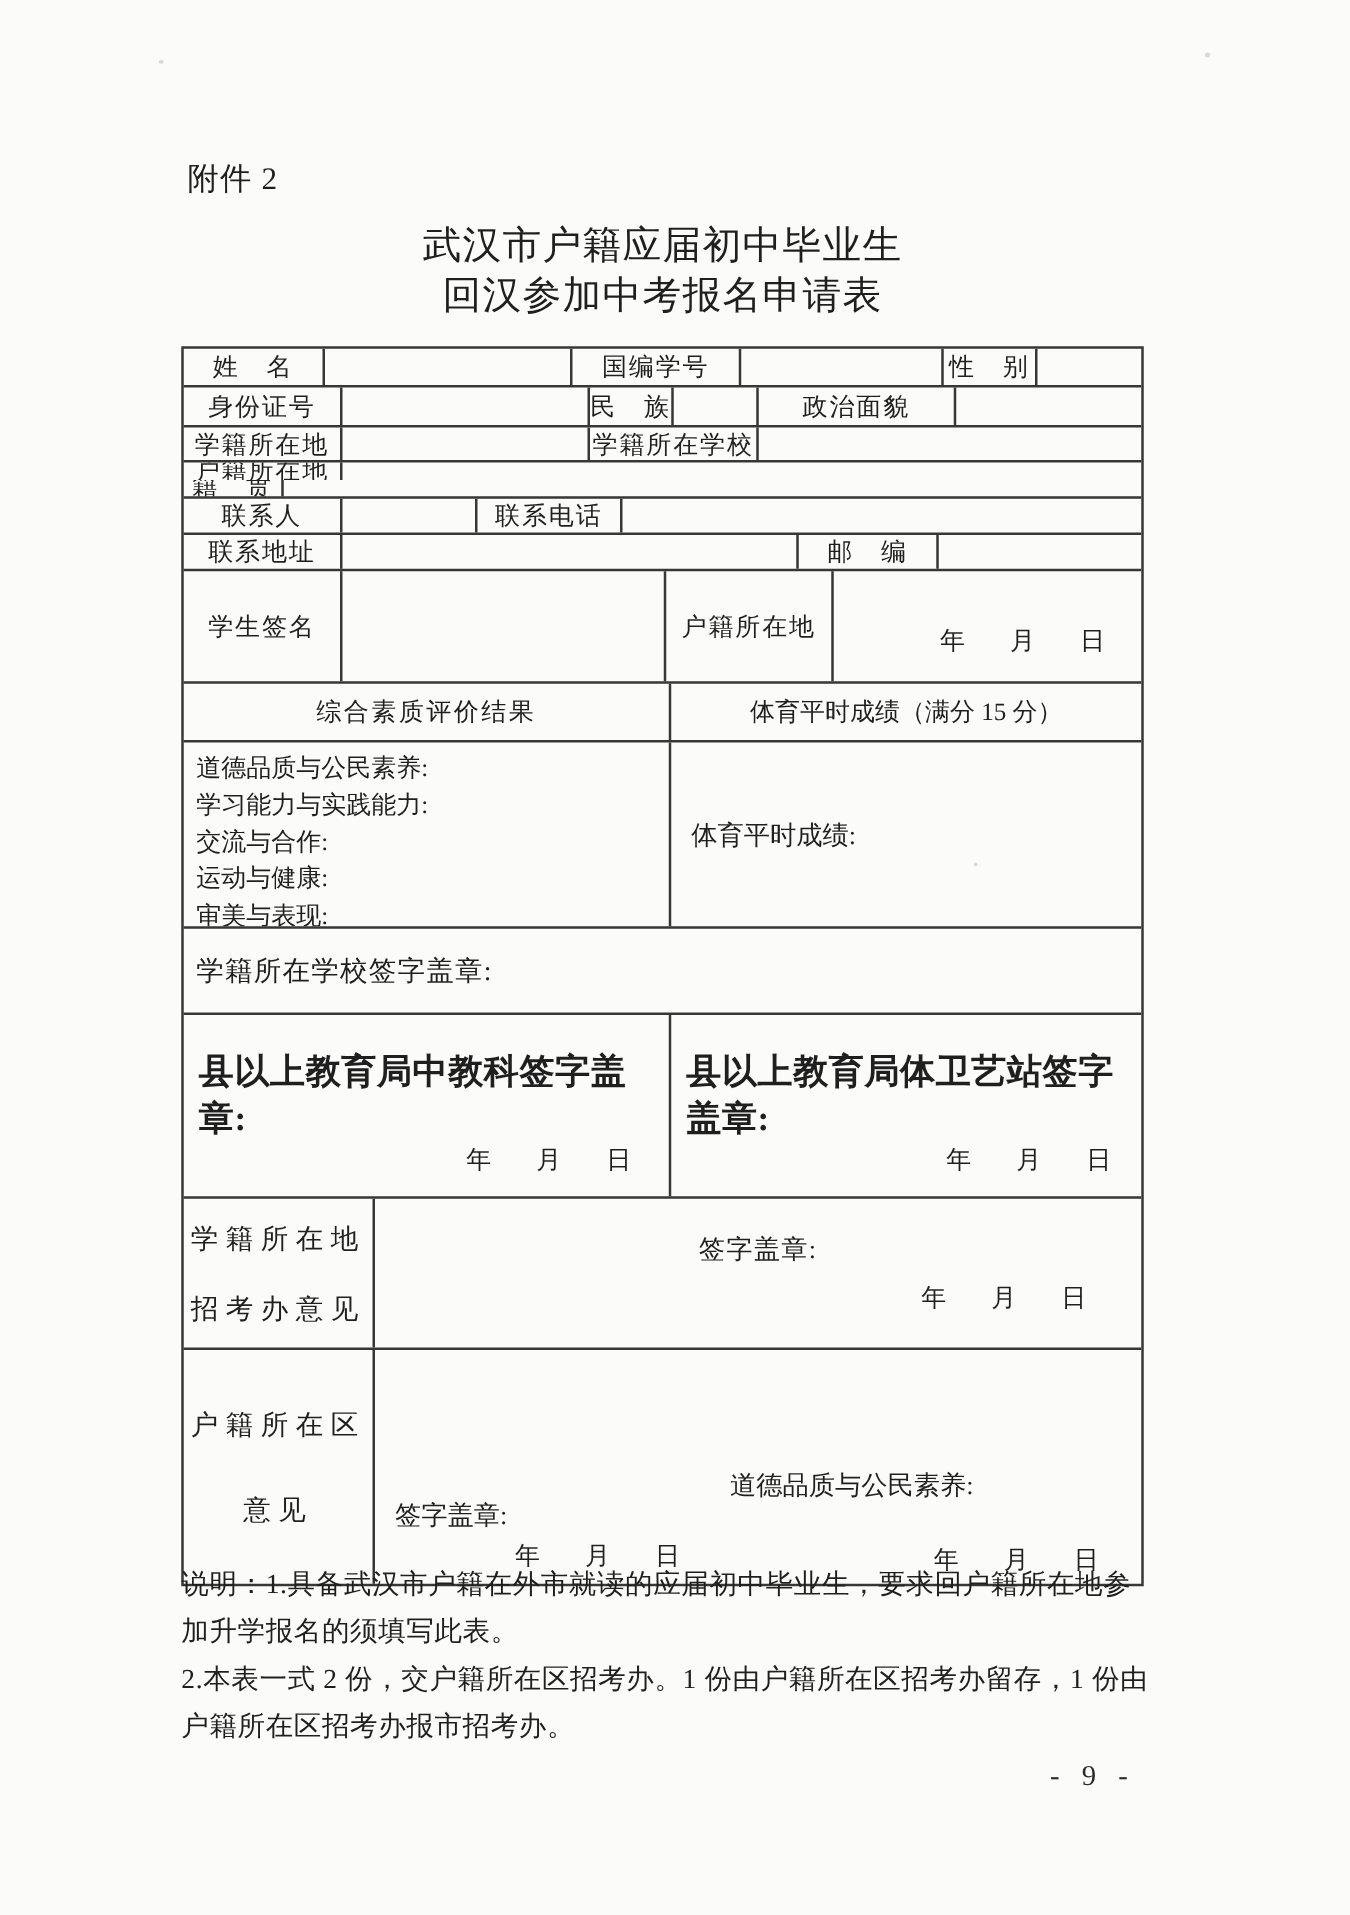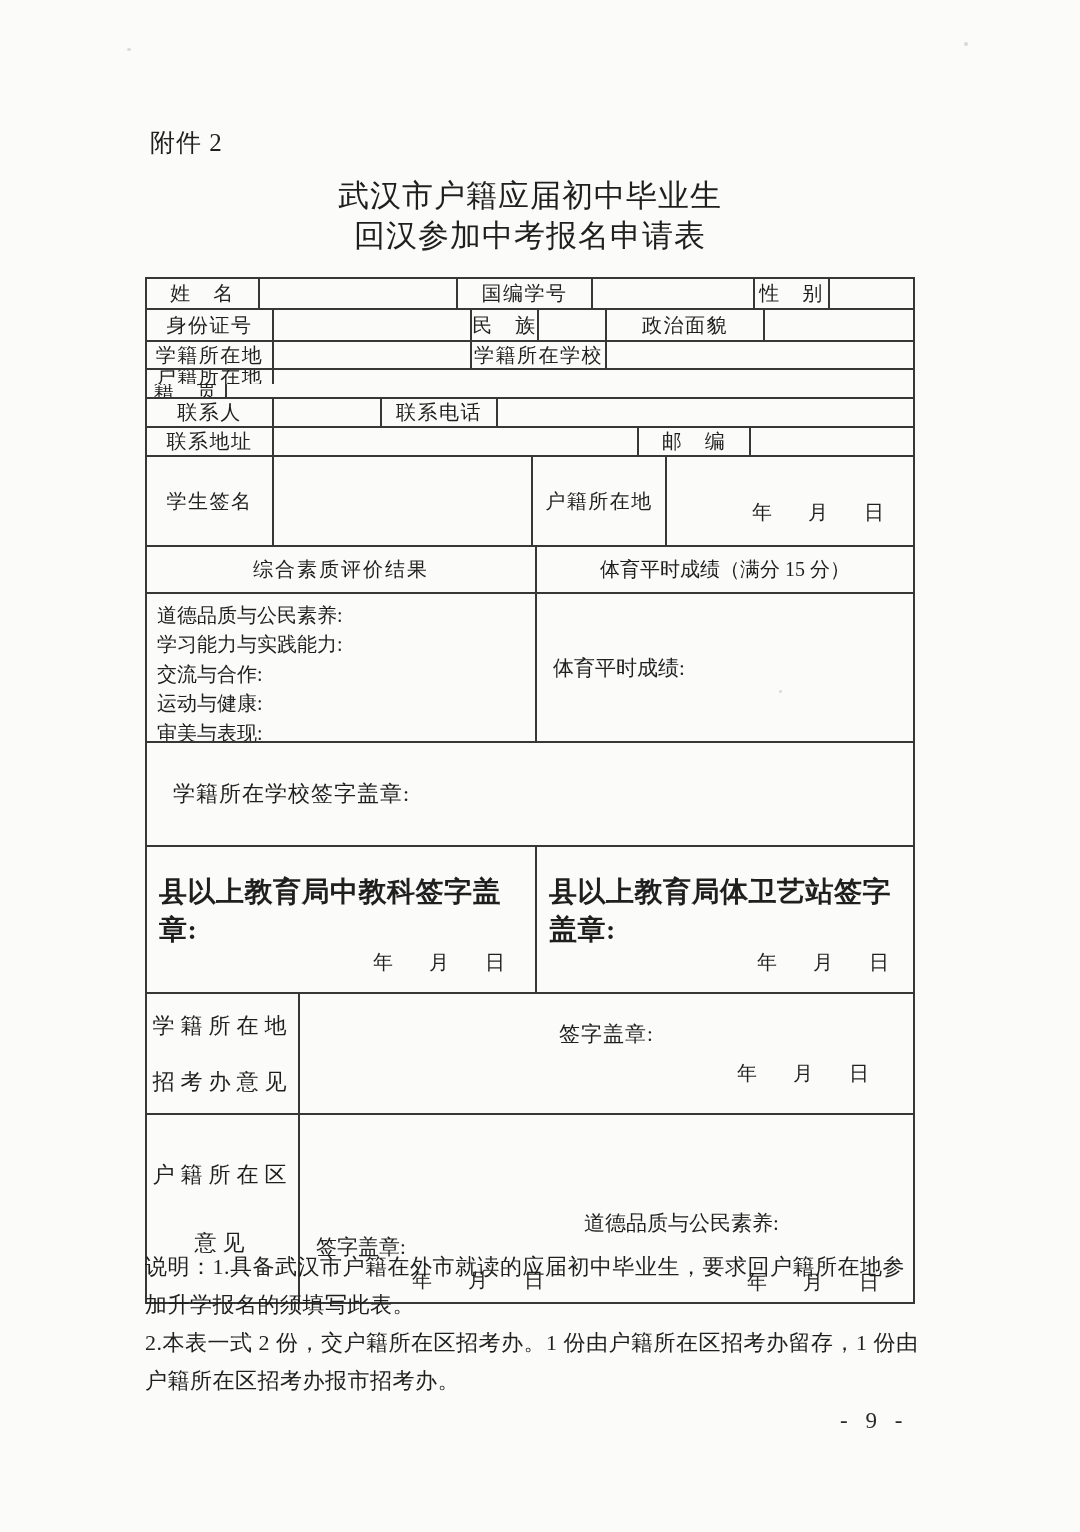--- a/index.html
+++ b/index.html
@@ -165,21 +165,21 @@
       <div class="c r9l" style="width:390px;">
         <div>道德品质与公民素养:</div>
         <div>学习能力与实践能力:</div>
         <div>交流与合作:</div>
         <div>运动与健康:</div>
         <div>审美与表现:</div>
       </div>
       <div class="c end r9r">体育平时成绩:</div>
     </div>
 
-    <div class="row" style="height:104px;padding-left:16px;">
+    <div class="row" style="height:69px;">
       <div class="c end r10c">学籍所在学校签字盖章:</div>
     </div>
 
     <div class="row" style="height:147px;">
       <div class="c r11c" style="width:390px;">
         <div class="seal-line">县以上教育局中教科签字盖章:</div>
         <div class="date">年　月　日</div>
       </div>
       <div class="c end r11c">
         <div class="seal-line">县以上教育局体卫艺站签字盖章:</div>

